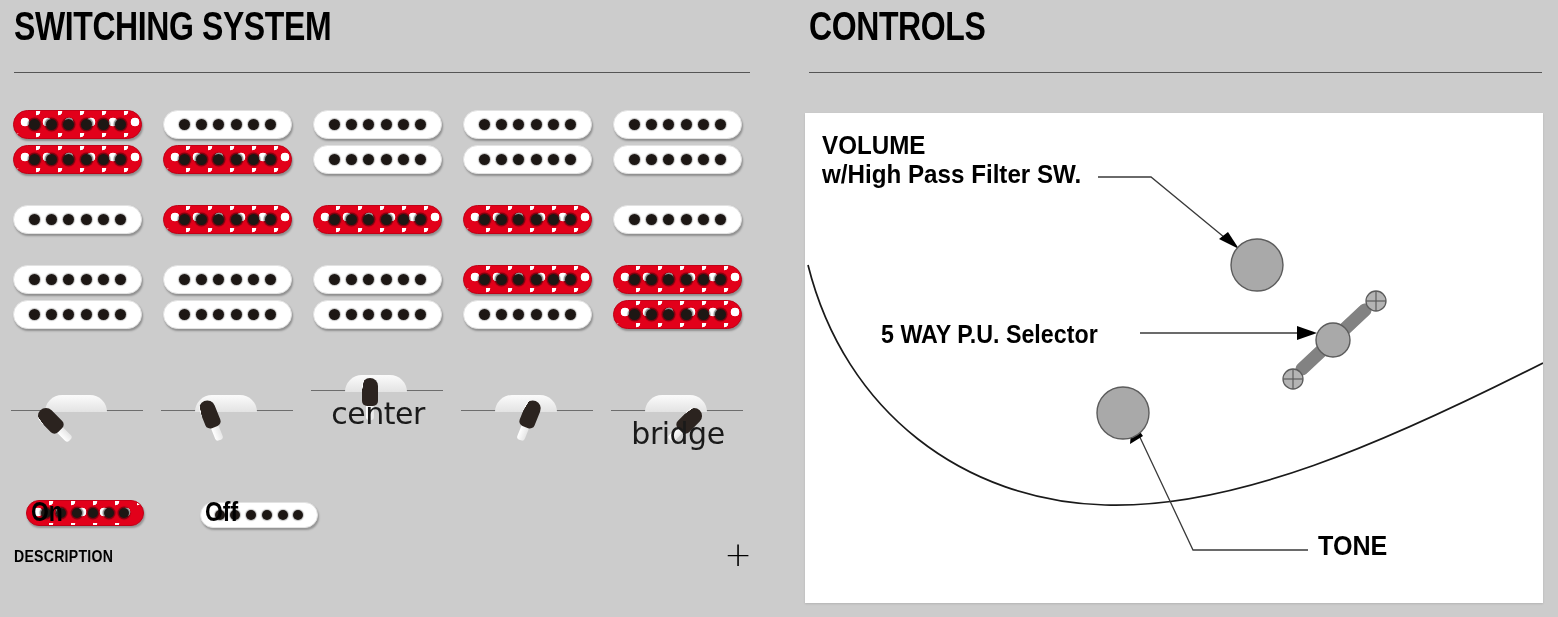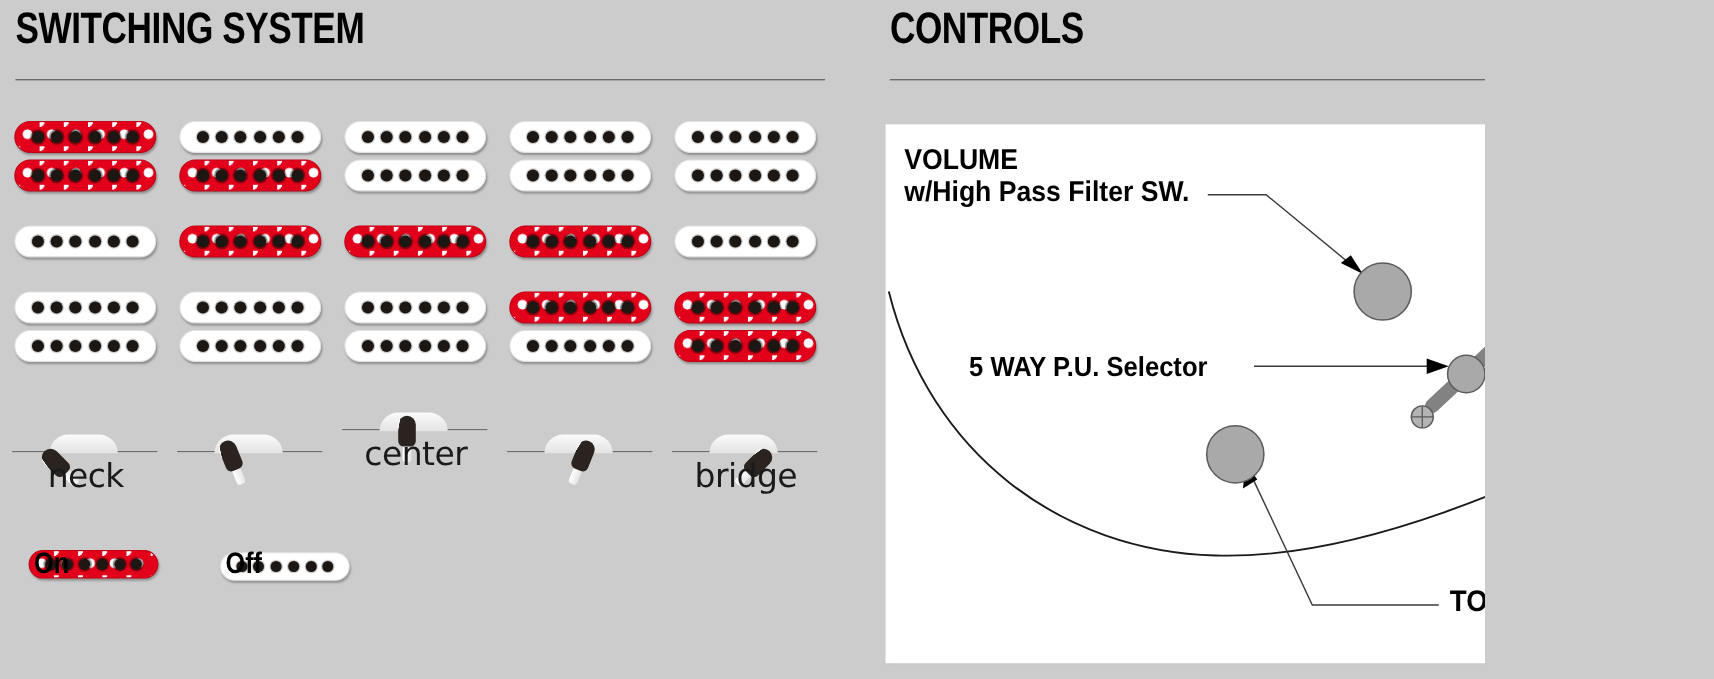--- a/index.html
+++ b/index.html
@@ -4,21 +4,21 @@
 <title>Switching System / Controls</title>
 <style>
   * { box-sizing: border-box; }
   html, body {
     margin: 0; padding: 0;
     background: #cccccc;
     font-family: "Liberation Sans", sans-serif;
   }
   #page {
     position: relative;
-    width: 1350px;
+    width: 1558px;
     height: 617px;
     background: #cccccc;
     overflow: hidden;
   }
 
   
   .panel { position: absolute; top: 0; height: 617px; }
   #switching-panel { left: 0;   width: 780px; }
   #controls-panel  { left: 795px; width: 763px; }
 
@@ -424,21 +424,20 @@
         </div>
       </div>
     <div id="switch-row">
         <div class="switch-pos" style="left: 3px; top: 358px;">
           <div class="switch-plate"></div>
           <div class="switch-dome"></div>
           <div class="lever" style="transform: rotate(-45deg);">
             <div class="lever-stem"></div>
             <div class="lever-tip"></div>
           </div>
-          <div class="switch-label">neck</div>
         </div>
         <div class="switch-pos" style="left: 153px; top: 358px;">
           <div class="switch-plate"></div>
           <div class="switch-dome"></div>
           <div class="lever" style="transform: rotate(-22deg);">
             <div class="lever-stem"></div>
             <div class="lever-tip"></div>
           </div>
         </div>
         <div class="switch-pos" style="left: 303px; top: 338px;">
@@ -487,20 +486,24 @@
             <span class="pole"></span>
             <span class="pole"></span>
             <span class="pole"></span>
             <span class="pole"></span>
             <span class="pole"></span>
           </div>
           <span class="legend-text">Off</span>
         </div>
       </div>
 
+    <div id="description-bar">
+      <div id="description-label">DESCRIPTION</div>
+      <div id="description-expand">+</div>
+    </div>
   </div>
 
   <div class="panel" id="controls-panel">
     <div class="panel-heading">CONTROLS</div>
     <div class="panel-rule"></div>
 
     <div id="guitar-card">
       <svg id="guitar-svg" width="738" height="490" viewBox="0 0 738 490">
 
         <path d="M 3 152 C 40 300, 160 388, 300 392 C 430 396, 580 330, 738 250" fill="none" stroke="#1a1a1a" stroke-width="1.7"></path>

